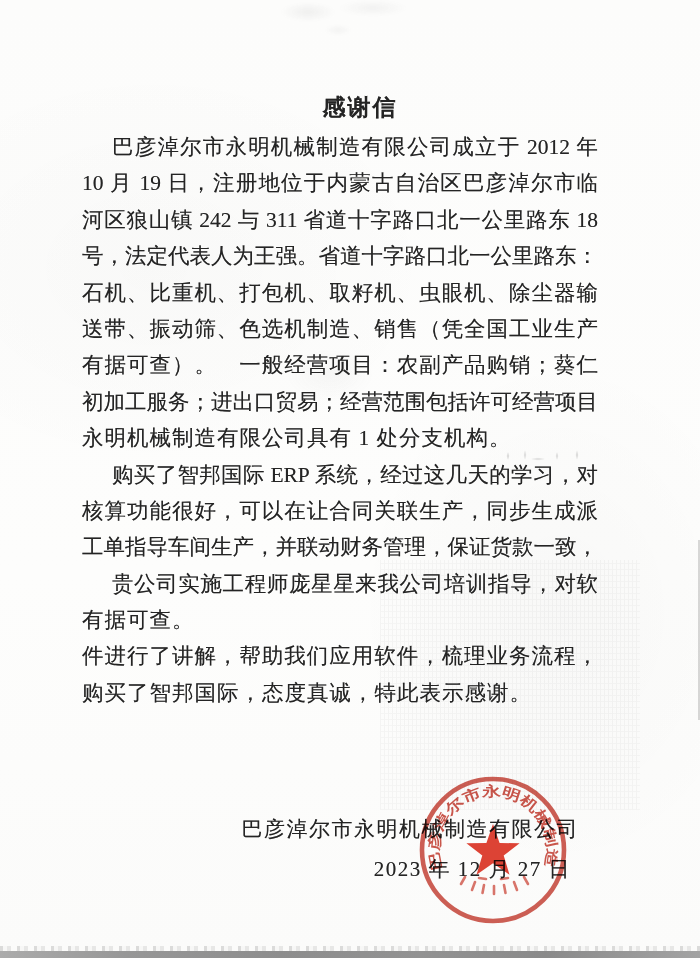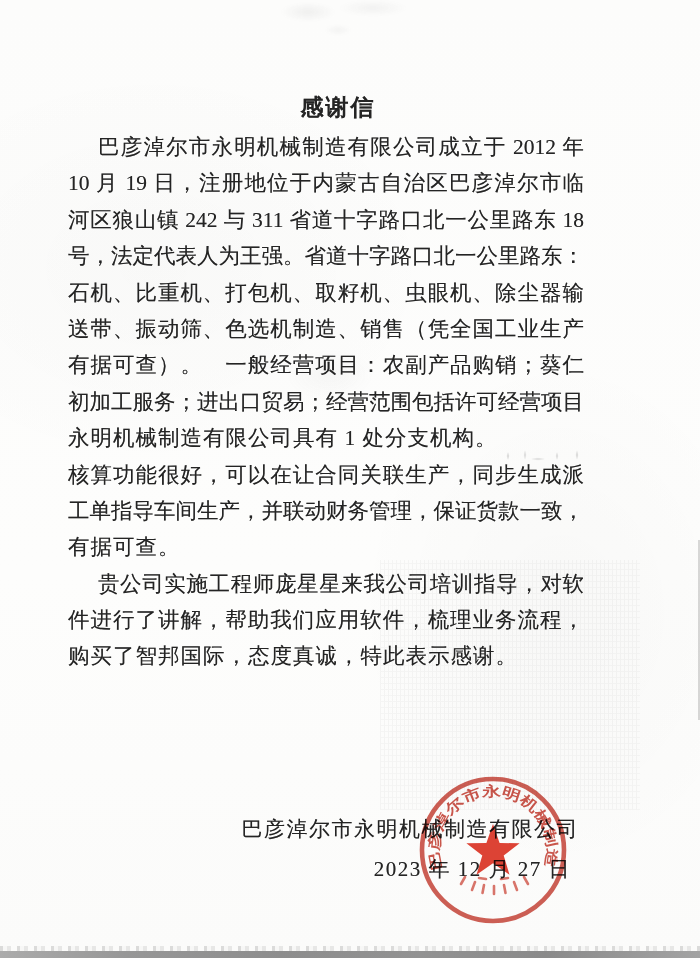--- a/index.html
+++ b/index.html
@@ -6,27 +6,27 @@
   .page{
     position:relative; width:700px; height:958px; overflow:hidden;
     background:
       radial-gradient(ellipse 420px 300px at 22% 28%, rgba(0,0,0,0.015), transparent 70%),
       radial-gradient(ellipse 300px 380px at 80% 64%, rgba(0,0,0,0.02), transparent 70%),
       linear-gradient(180deg,#fcfcfb 0%, #fdfdfc 60%, #fbfbfa 100%);
     font-family:"Liberation Serif","DejaVu Serif",serif;
     color:#242424;
   }
   .title{
-    position:absolute; left:66px; top:92px; width:516px;
+    position:absolute; left:88px; top:92px; width:516px;
     text-align:center; transform:translateX(14px);
     font-size:23px; font-weight:700; letter-spacing:2px;
     text-shadow:0 0 .5px rgba(50,50,50,.55);
   }
   .body-lines{
-    position:absolute; left:68px; top:129px; width:516px;
+    position:absolute; left:82px; top:129px; width:516px;
     font-size:21.5px;
     text-shadow:0 0 .5px rgba(55,55,55,.5);
   }
   .ln{height:36.4px; line-height:36.4px; white-space:nowrap; letter-spacing:1px;}
   .ln.j{white-space:normal; text-align:justify; text-align-last:justify; text-justify:inter-character; letter-spacing:0;}
   .ln.ind{padding-left:30px;}
   .ln.j.ind{padding-left:30px; width:486px;}
   .sig-block{position:absolute; left:82px; width:516px; text-align:right;
     text-shadow:0 0 .5px rgba(55,55,55,.5);}
   .sig-company{top:815px; font-size:21px; letter-spacing:1.5px; padding-right:19px; box-sizing:border-box;}
@@ -74,24 +74,25 @@
   <div class="body-lines">
     <div class="ln j ind">巴彦淖尔市永明机械制造有限公司成立于 2012 年</div>
     <div class="ln j">10 月 19 日，注册地位于内蒙古自治区巴彦淖尔市临</div>
     <div class="ln j">河区狼山镇 242 与 311 省道十字路口北一公里路东 18</div>
     <div class="ln j">号，法定代表人为王强。省道十字路口北一公里路东：</div>
     <div class="ln j">石机、比重机、打包机、取籽机、虫眼机、除尘器输</div>
     <div class="ln j">送带、振动筛、色选机制造、销售（凭全国工业生产</div>
     <div class="ln j">有据可查）。　一般经营项目：农副产品购销；葵仁</div>
     <div class="ln j">初加工服务；进出口贸易；经营范围包括许可经营项目</div>
     <div class="ln">永明机械制造有限公司具有 1 处分支机构。</div>
+    <div class="ln j ind">购买了智邦国际 ERP 系统，经过这几天的学习，对</div>
     <div class="ln j">核算功能很好，可以在让合同关联生产，同步生成派</div>
     <div class="ln j">工单指导车间生产，并联动财务管理，保证货款一致，</div>
+    <div class="ln j ind">贵公司实施工程师庞星星来我公司培训指导，对软</div>
     <div class="ln">有据可查。</div>
-    <div class="ln j ind">贵公司实施工程师庞星星来我公司培训指导，对软</div>
     <div class="ln j">件进行了讲解，帮助我们应用软件，梳理业务流程，</div>
     <div class="ln">购买了智邦国际，态度真诚，特此表示感谢。</div>
   </div>
 
   <div class="pencil-marks"></div>
 
   <div class="sig-block sig-company">巴彦淖尔市永明机械制造有限公司</div>
   <div class="sig-block sig-date">2023 年 12 月 27 日</div>
 
   <svg class="stamp" viewBox="0 0 155 155">

